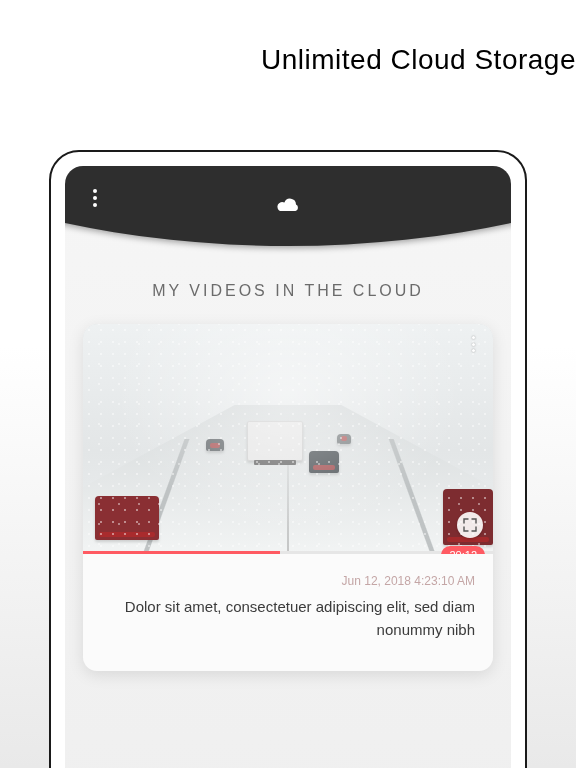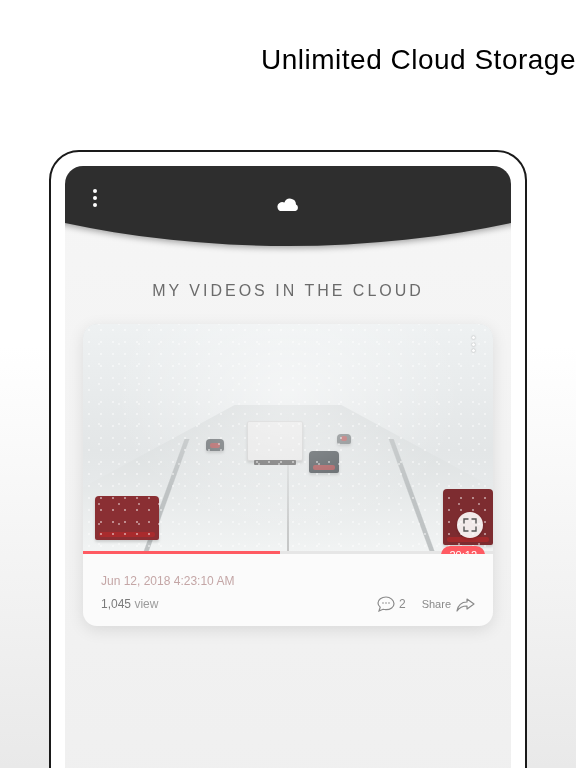--- a/index.html
+++ b/index.html
@@ -159,21 +159,21 @@
 
   .progress{position:absolute;left:0;right:0;bottom:0;height:3px;background:#e6e6e6;z-index:5;}
   .progress-fill{height:100%;width:48%;background:#ff5a62;}
 
   .duration{
     position:absolute; right:8px; bottom:-10px;
     background:#ff5a62; color:#fff; font-size:11px; font-weight:500;
     padding:3px 8px; border-radius:10px; z-index:6;
   }
 
-  .meta { padding: 20px 18px 14px 18px; }
+  .meta { padding: 20px 18px 14px 18px; text-align: right; }
   .timestamp { color:#c4a6a6; font-size:12px; margin-bottom:8px; }
   .desc { color:#3b3b3b; font-size:15px; line-height:1.5; font-weight:400; margin-bottom:16px; }
 
   .card-footer{
     display:flex; align-items:center; justify-content:space-between;
     color:#9c9c9c; font-size:12px;
   }
   .views .n{ color:#7a7a7a; }
   .actions{ display:flex; align-items:center; gap:16px; }
   .comment-action,.share-action{ display:flex; align-items:center; gap:4px; cursor:pointer; color:#8a8a8a;}
@@ -235,42 +235,20 @@
         </div>
 
         <div class="progress">
           <div class="progress-fill" style="width: 48%;"></div>
         </div>
         <div class="duration">20:12</div>
       </div>
 
       <div class="meta">
         <div class="timestamp">Jun 12, 2018  4:23:10 AM</div>
-
-        <div class="card-footer">
-          <div class="views">
-            <span class="n">1,045</span>
-            <span>view</span>
-          </div>
-          <div class="actions">
-            <div class="comment-action">
-              <svg width="18" height="16" viewBox="0 0 18 16">
-                <path d="M9 1C4.6 1 1 3.7 1 7c0 1.6.8 3 2.2 4.1L2 15l4-1.7c1 .3 2 .4 3 .4 4.4 0 8-2.7 8-6S13.4 1 9 1z" fill="none" stroke="#8a8a8a" stroke-width="1.2"></path>
-                <circle cx="6" cy="7" r="0.8" fill="#8a8a8a"></circle>
-                  <circle cx="9" cy="7" r="0.8" fill="#8a8a8a"></circle>
-                  <circle cx="12" cy="7" r="0.8" fill="#8a8a8a"></circle>
-              </svg>
-              <span>2</span>
-            </div>
-            <div class="share-action">
-              <span class="lbl">Share</span>
-              <svg width="20" height="16" viewBox="0 0 20 16">
-                <path d="M12 3 19 8l-7 5v-3c-5 0-8 2-10 5 1-6 5-9 10-9V3z" fill="none" stroke="#8a8a8a" stroke-width="1.2" stroke-linejoin="round"></path>
-              </svg>
-            </div>
-          </div>
-        </div>
+        <div class="desc">Dolor sit amet, consectetuer adipiscing elit, sed diam nonummy nibh</div>
+
       </div>
 
     </div>
 
   </div>
 </div>
 
 </body></html>

